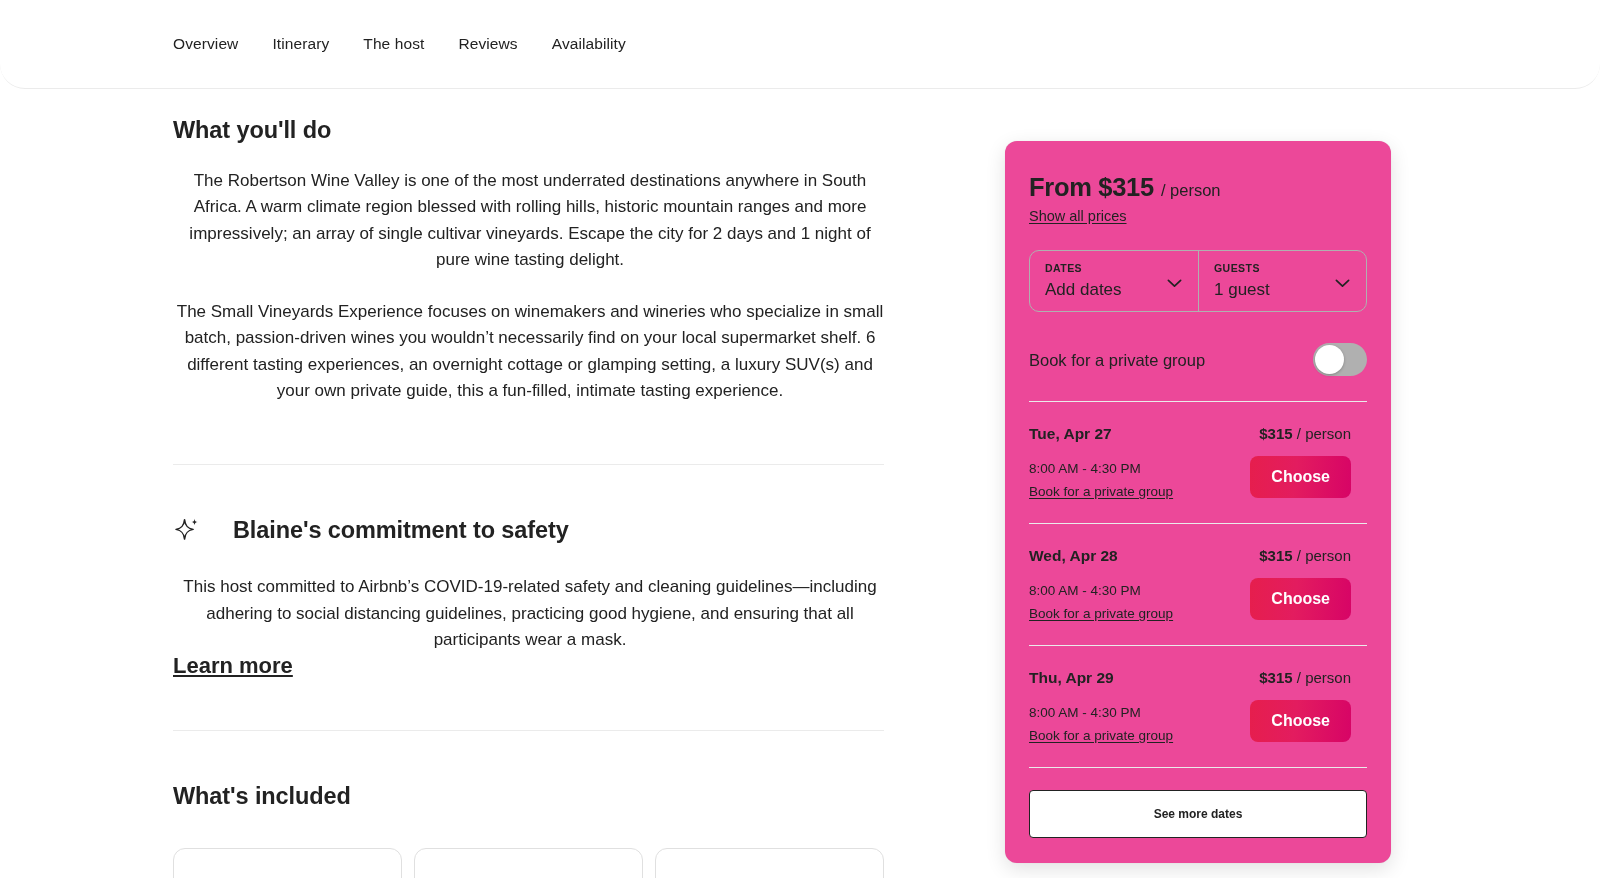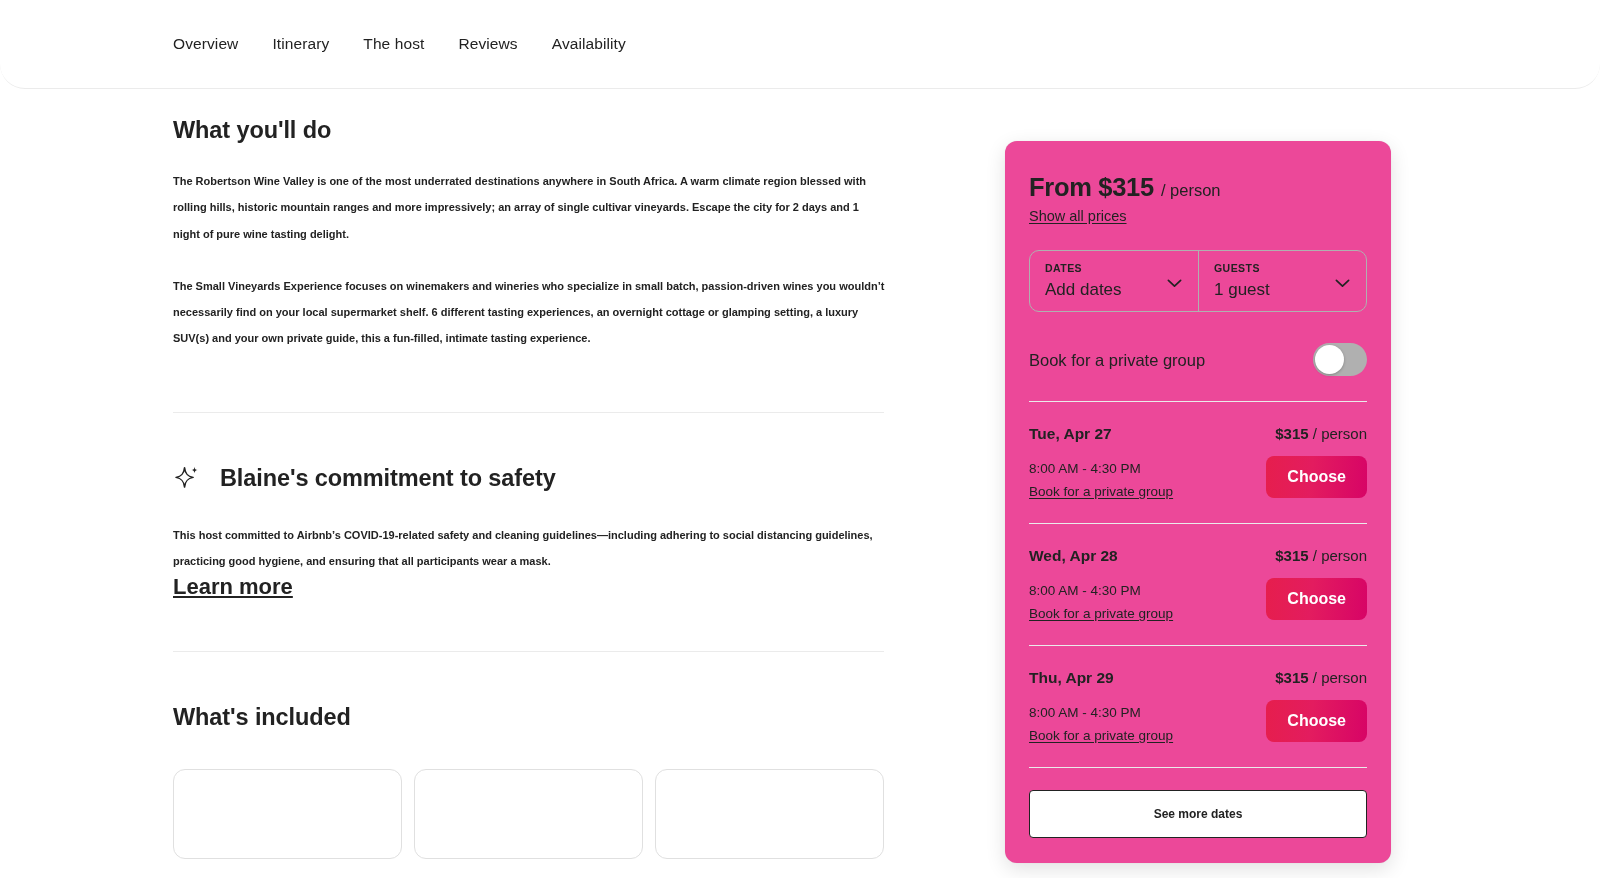--- a/index.html
+++ b/index.html
@@ -63,24 +63,25 @@
 
   h2.section-title {
     font-size: 23.5px;
     line-height: 28px;
     font-weight: 700;
     color: #222222;
     letter-spacing: -0.1px;
   }
 
   .body-para {
-    font-size: 11px;
+    font-size: 17px;
     line-height: 26.3px;
     color: #222222;
-    font-weight: 700;
+    font-weight: 400;
+    text-align: center;
   }
 
   .divider {
     height: 1px;
     background: #ebebeb;
     width: 711px;
   }
 
   .safety-head {
     display: flex;
@@ -91,20 +92,21 @@
     width: 28px; height: 28px;
     flex: 0 0 28px;
     display: block;
   }
   h2.safety-title {
     font-size: 23.5px;
     line-height: 28px;
     font-weight: 700;
     color: #222222;
     letter-spacing: -0.1px;
+    margin-left: 13px;
   }
 
   a.learn-more,
   a.show-all {
     color: #222222;
     text-decoration: underline;
     text-underline-offset: 2px;
     cursor: pointer;
   }
   a.learn-more {
@@ -269,21 +271,21 @@
     font-size: 13.5px;
     line-height: 18px;
     color: #222222;
     text-decoration: underline;
     text-underline-offset: 2px;
     font-weight: 400;
     cursor: pointer;
   }
   .row-right {
     position: absolute;
-    right: 0;
+    right: 16px;
     top: 22px;
     text-align: right;
   }
   .row-price {
     font-size: 15px;
     line-height: 20px;
     color: #222222;
     white-space: nowrap;
   }
   .row-price b { font-weight: 700; }

